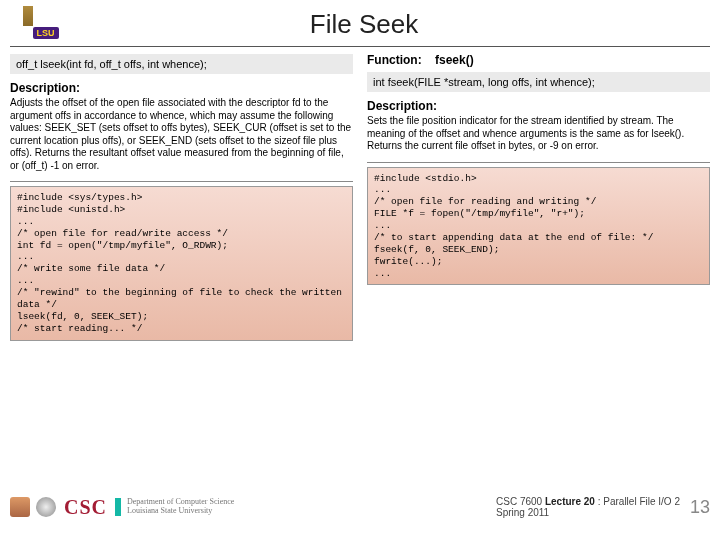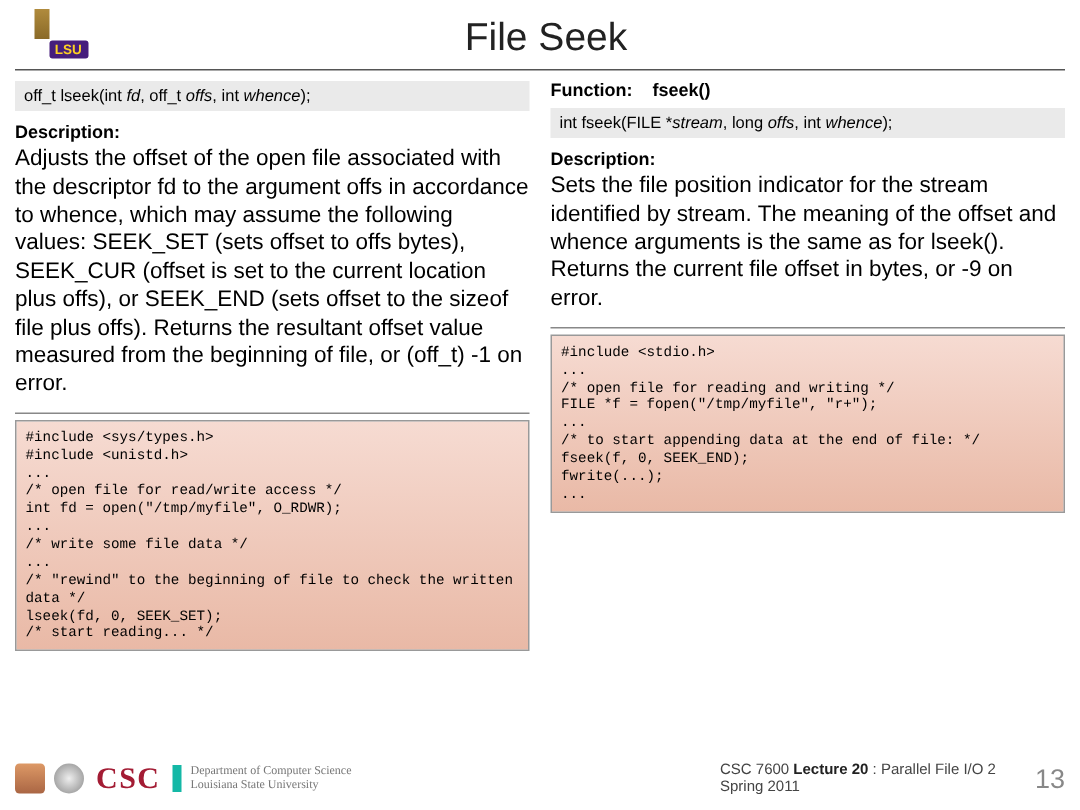--- a/index.html
+++ b/index.html
@@ -72,42 +72,42 @@
     background: #eaeaea;
     padding: 4px 6px;
     margin: 3px 0 5px 0;
   }
   .desc-label {
     font-size: 12px;
     font-weight: bold;
     padding: 2px 0;
   }
   .desc-text {
-    font-size: 15px;
+    font-size: 10px;
     line-height: 1.25;
     padding-bottom: 6px;
   }
   .hr-thin-col {
     border: none;
     border-top: 1px solid #888;
     margin: 3px 0 4px 0;
   }
   .code-box {
     background: linear-gradient(#f6dbd2, #e9b9a6);
     border: 1px solid #999;
     font-family: "Courier New", monospace;
     font-size: 9.5px;
     line-height: 1.25;
     padding: 5px 6px;
     white-space: pre-wrap;
     word-break: break-word;
   }
   .footer {
     position: absolute;
-    bottom: 0;
+    bottom: 12px;
     left: 0;
     right: 0;
     height: 42px;
     display: flex;
     align-items: center;
     padding: 0 10px;
     font-size: 10px;
   }
   .footer-logos {
     display: flex;
@@ -138,25 +138,25 @@
     padding-left: 6px;
   }
   .lecture {
     margin-left: auto;
     text-align: left;
     font-size: 10px;
     color: #444;
   }
   .lecture b { color: #222; }
   .page-num {
-    margin-left: 26px;
+    margin-left: 10px;
     font-size: 18px;
     color: #888;
   }
-  .i { font-style: italic; }
+  .i { }
 </style>
 </head>
 <body>
 
 <div class="header-row">
   <div class="logo">
     <div class="tower"></div>
     <div class="lsu-badge">LSU</div>
   </div>
   <div class="title">File Seek</div>

